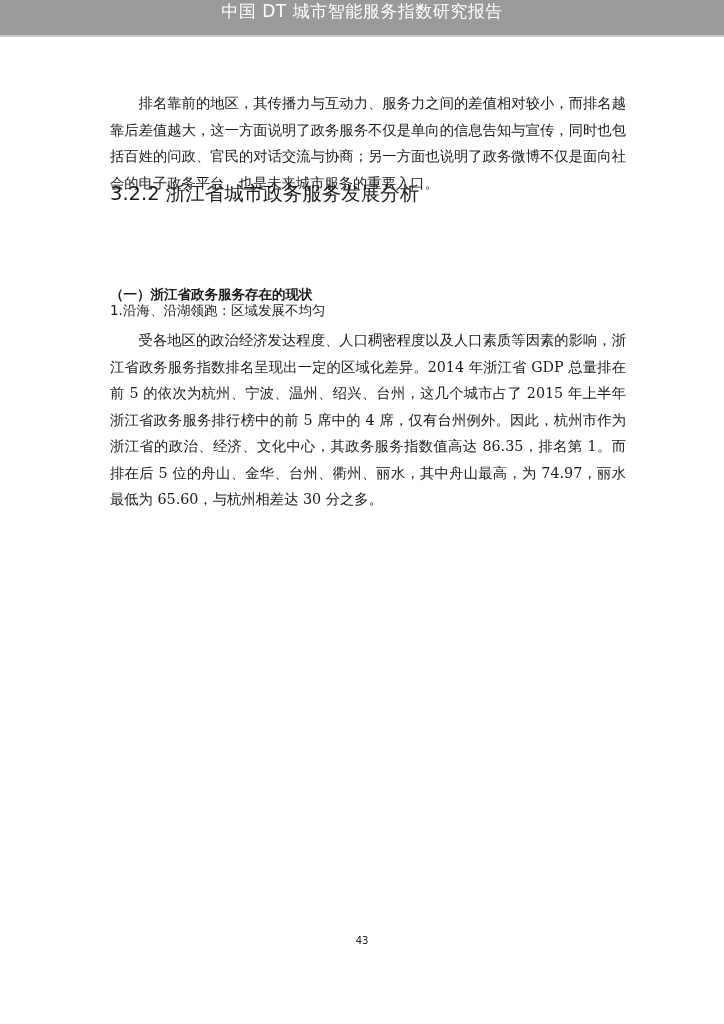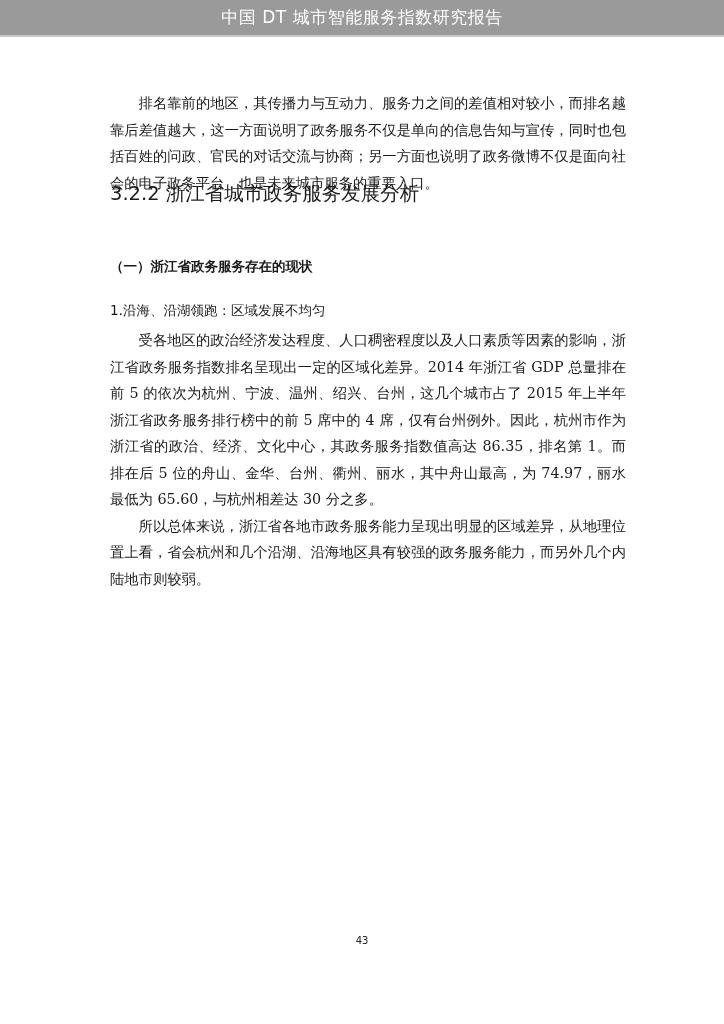--- a/index.html
+++ b/index.html
@@ -1,23 +1,23 @@
 <!DOCTYPE html>
 <html><head>
   <meta charset="utf-8">
   <style>
     html, body { margin:0; padding:0; background:#ffffff; }
     body { width:724px; height:1024px; position:relative; overflow:hidden; font-family:"DejaVu Serif", serif; color:#1a1a1a; }
-    .header-bar { position:absolute; left:0; top:0; width:724px; height:35px; background:#9a9a9a; border-bottom:2px solid #c8c8c8; display:flex; align-items:center; justify-content:center; }
+    .header-bar { position:absolute; left:0; top:0; width:724px; height:35px; background:#9a9a9a; border-bottom:2px solid #c8c8c8; display:flex; justify-content:center; }
     .header-title { color:#ffffff; font-family:"DejaVu Sans", sans-serif; font-size:17px; letter-spacing:0.5px; }
     .content { position:absolute; left:110px; top:90px; width:516px; }
     .para { font-size:14.3px; line-height:26.5px; margin:0; text-align:justify; text-indent:2em; }
     .para.first { margin-top:0; }
     .h2 { font-family:"DejaVu Sans", sans-serif; font-size:19.5px; margin:0; position:absolute; left:110px; top:180px; font-weight:normal; }
-    .h3 { position:absolute; left:110px; top:258px; font-family:"DejaVu Sans", sans-serif; font-weight:bold; font-size:13.5px; }
+    .h3 { position:absolute; left:110px; top:286px; font-family:"DejaVu Sans", sans-serif; font-weight:bold; font-size:13.5px; }
     .h4 { position:absolute; left:110px; top:302px; font-family:"DejaVu Sans", sans-serif; font-weight:normal; font-size:13.5px; }
     .body2 { position:absolute; left:110px; top:327px; width:516px; }
     .page-number { position:absolute; left:0; width:724px; top:935px; text-align:center; font-size:10px; font-family:"DejaVu Sans", sans-serif; color:#222; }
   </style>
 </head>
 <body>
 
 <div class="header-bar">
   <span class="header-title">中国 DT 城市智能服务指数研究报告</span>
 </div>
@@ -25,16 +25,15 @@
 <div class="content">
   <p class="para first">排名靠前的地区，其传播力与互动力、服务力之间的差值相对较小，而排名越靠后差值越大，这一方面说明了政务服务不仅是单向的信息告知与宣传，同时也包括百姓的问政、官民的对话交流与协商；另一方面也说明了政务微博不仅是面向社会的电子政务平台，也是未来城市服务的重要入口。</p>
 </div>
 
 <h2 class="h2">3.2.2 浙江省城市政务服务发展分析</h2>
 <div class="h3">（一）浙江省政务服务存在的现状</div>
 <div class="h4">1.沿海、沿湖领跑：区域发展不均匀</div>
 
 <div class="body2">
   <p class="para">受各地区的政治经济发达程度、人口稠密程度以及人口素质等因素的影响，浙江省政务服务指数排名呈现出一定的区域化差异。2014 年浙江省 GDP 总量排在前 5 的依次为杭州、宁波、温州、绍兴、台州，这几个城市占了 2015 年上半年浙江省政务服务排行榜中的前 5 席中的 4 席，仅有台州例外。因此，杭州市作为浙江省的政治、经济、文化中心，其政务服务指数值高达 86.35，排名第 1。而排在后 5 位的舟山、金华、台州、衢州、丽水，其中舟山最高，为 74.97，丽水最低为 65.60，与杭州相差达 30 分之多。</p>
-  <p class="para">所以总体来说，浙江省各地市政务服务能力呈现出明显的区域差异，从地理位置上看，省会杭州和几个沿湖、沿海地区具有较强的政务服务能力，而另外几个内陆地市则较弱。</p>
 </div>
 
 <div class="page-number">43</div>
 
 </body></html>

